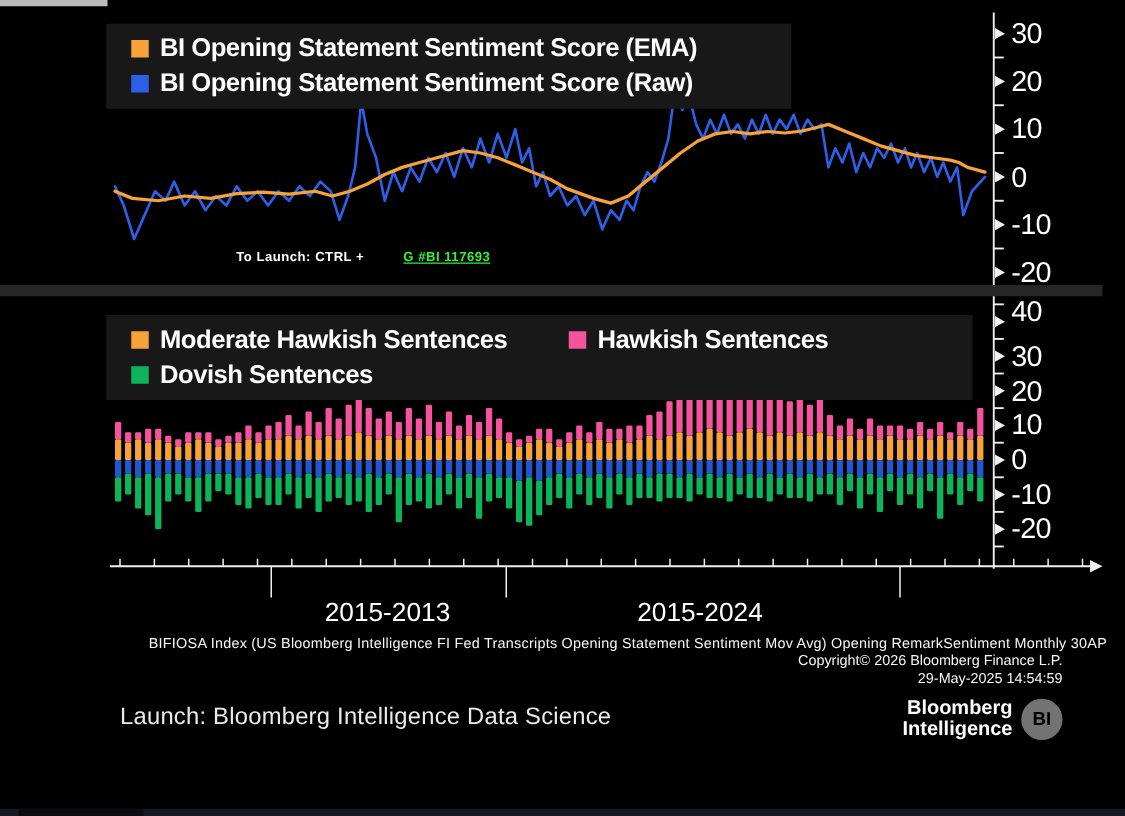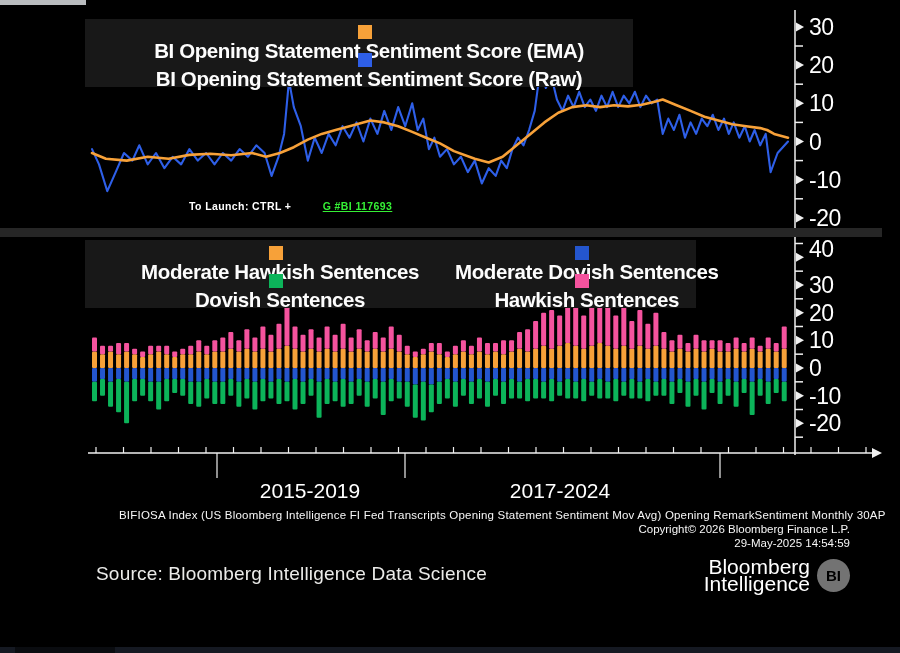--- a/index.html
+++ b/index.html
@@ -6,37 +6,37 @@
   .screen{position:relative;width:900px;height:653px;background:#000;overflow:hidden;
           font-family:"Liberation Sans",sans-serif;color:#fff;}
   .edge-sliver{position:absolute;left:0;top:0;width:86px;height:5px;background:#b9bcbf;z-index:5;}
   .sep-band{position:absolute;left:0;top:228px;width:882px;height:9px;background:#262626;z-index:0;}
   svg.chart{position:absolute;left:0;top:0;z-index:1;}
   .ticks-layer{position:absolute;left:0;top:0;width:900px;height:485px;z-index:2;pointer-events:none;border-radius:28px;}
   .ylab{position:absolute;left:809px;transform:translateY(-50%);font-size:23px;font-weight:500;
         color:#fff;letter-spacing:-0.5px;white-space:nowrap;}
   .legend{position:absolute;background:#181818;z-index:3;}
   .legend-top{left:85px;top:19px;width:548px;height:68px;padding:6px 0 0 20px;box-sizing:border-box;}
-  .legend-bottom{left:85px;top:240px;width:611px;height:68px;padding:6px 0 0 20px;box-sizing:border-box;
+  .legend-bottom{left:85px;top:252px;width:693px;height:68px;padding:6px 0 0 20px;box-sizing:border-box;
                  display:grid;grid-template-columns:350px auto;grid-auto-rows:28px;}
-  .lrow{display:flex;align-items:center;height:28px;flex-direction:column;}
+  .lrow{display:flex;align-items:center;height:28px;}
   .sw{display:inline-block;width:14px;height:14px;margin-right:9px;flex:0 0 14px;}
   .ltext{font-size:20.5px;font-weight:700;letter-spacing:-0.4px;white-space:nowrap;color:#fdfdfd;}
   .launch{position:absolute;left:189px;top:200px;z-index:3;font-size:10.5px;font-weight:bold;
           letter-spacing:0.4px;white-space:nowrap;}
   .launch-code{color:#35f035;text-decoration:underline;cursor:pointer;margin-left:28px;}
   .xlab{position:absolute;top:479px;transform:translateX(-50%);font-size:21px;font-weight:500;
         color:#fff;z-index:2;white-space:nowrap;}
   .foot1{position:absolute;left:95px;top:509px;font-size:11.5px;letter-spacing:0.2px;color:#f6f6f6;
          white-space:nowrap;z-index:2;padding-left:24px;}
   .foot2{position:absolute;right:50px;top:523px;font-size:11.5px;color:#f6f6f6;white-space:nowrap;z-index:2;}
   .foot3{position:absolute;right:50px;top:537px;font-size:11.5px;color:#f6f6f6;white-space:nowrap;z-index:2;}
   .source{position:absolute;left:96px;top:563px;font-size:19px;letter-spacing:0.2px;color:#ebebe9;z-index:2;}
-  .brand{position:absolute;left:700px;top:558px;width:110px;text-align:right;font-size:21px;
-         font-weight:normal;line-height:17px;z-index:2;white-space:nowrap;}
+  .brand{position:absolute;left:700px;top:558px;width:110px;text-align:right;font-size:16px;
+         font-weight:bold;line-height:17px;z-index:2;white-space:nowrap;}
   .badge{position:absolute;left:817px;top:559px;width:33px;height:33px;border-radius:50%;background:#737373;
          color:#000;display:flex;align-items:center;justify-content:center;font-size:15px;font-weight:bold;z-index:2;}
   .taskbar{position:absolute;left:0;top:647px;width:900px;height:6px;background:#151922;z-index:4;}
   .taskbar-block{position:absolute;left:15px;top:0;width:100px;height:6px;background:#0a0c10;}
 </style>
 </head>
 <body>
 
 <div class="screen">
 
@@ -488,40 +488,36 @@
   <div class="launch">
     <span>To Launch: CTRL + </span><span class="launch-code">G #BI 117693</span>
   </div>
 
   <div class="legend legend-bottom">
     <div class="lrow">
       <span class="sw" style="background:#F7A139"></span>
       <span class="ltext">Moderate Hawkish Sentences</span>
     </div>
     <div class="lrow">
-      <span class="sw" style="background:#2456CE"></span>
-      <span class="ltext">Moderate Dovish Sentences</span>
+      <span class="sw" style="background:#F5539E"></span>
+      <span class="ltext">Hawkish Sentences</span>
     </div>
     <div class="lrow">
       <span class="sw" style="background:#0CB45A"></span>
       <span class="ltext">Dovish Sentences</span>
     </div>
-    <div class="lrow">
-      <span class="sw" style="background:#F5539E"></span>
-      <span class="ltext">Hawkish Sentences</span>
-    </div>
   </div>
 
-  <div class="xlab" style="left:310px">2015-2019</div>
-  <div class="xlab" style="left:560px">2017-2024</div>
+  <div class="xlab" style="left:310px">2015-2013</div>
+  <div class="xlab" style="left:560px">2015-2024</div>
 
   <div class="foot1">BIFIOSA Index (US Bloomberg Intelligence FI Fed Transcripts Opening Statement Sentiment Mov Avg) Opening RemarkSentiment Monthly 30AP</div>
   <div class="foot2">Copyright© 2026 Bloomberg Finance L.P.</div>
   <div class="foot3">29-May-2025 14:54:59</div>
-  <div class="source">Source: Bloomberg Intelligence Data Science</div>
+  <div class="source">Launch: Bloomberg Intelligence Data Science</div>
 
   <div class="brand">
     <div>Bloomberg</div>
     <div>Intelligence</div>
   </div>
   <div class="badge">BI</div>
 
   <div class="taskbar">
     <div class="taskbar-block"></div>
   </div>

